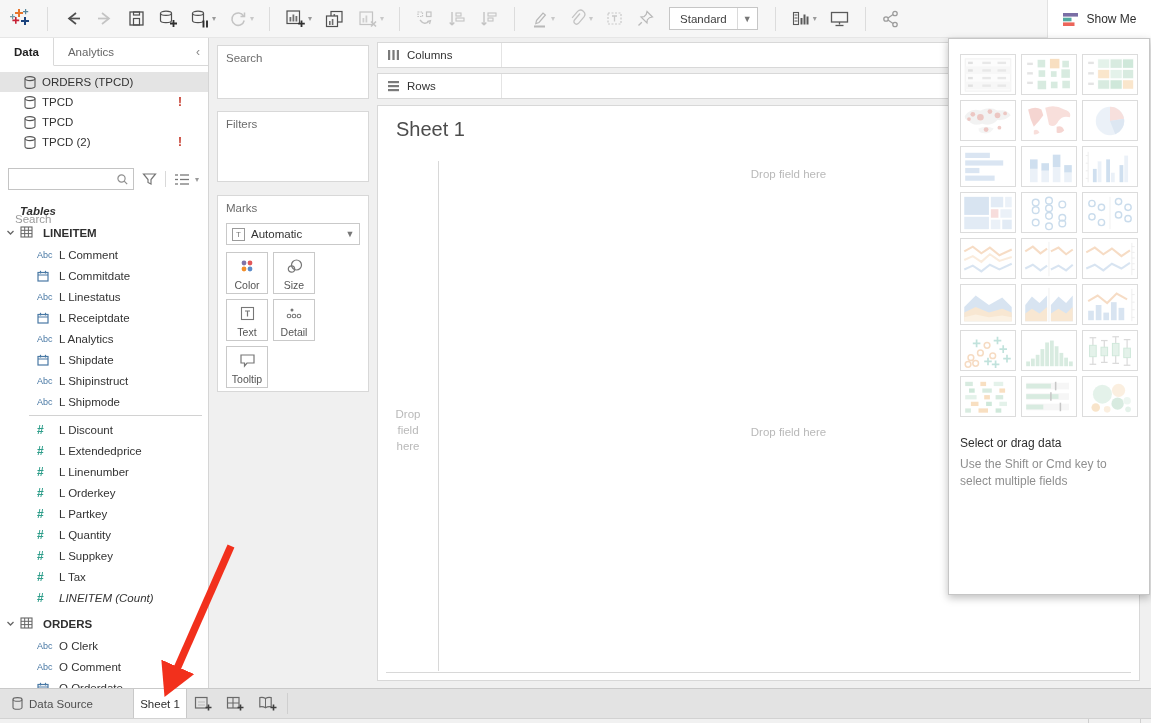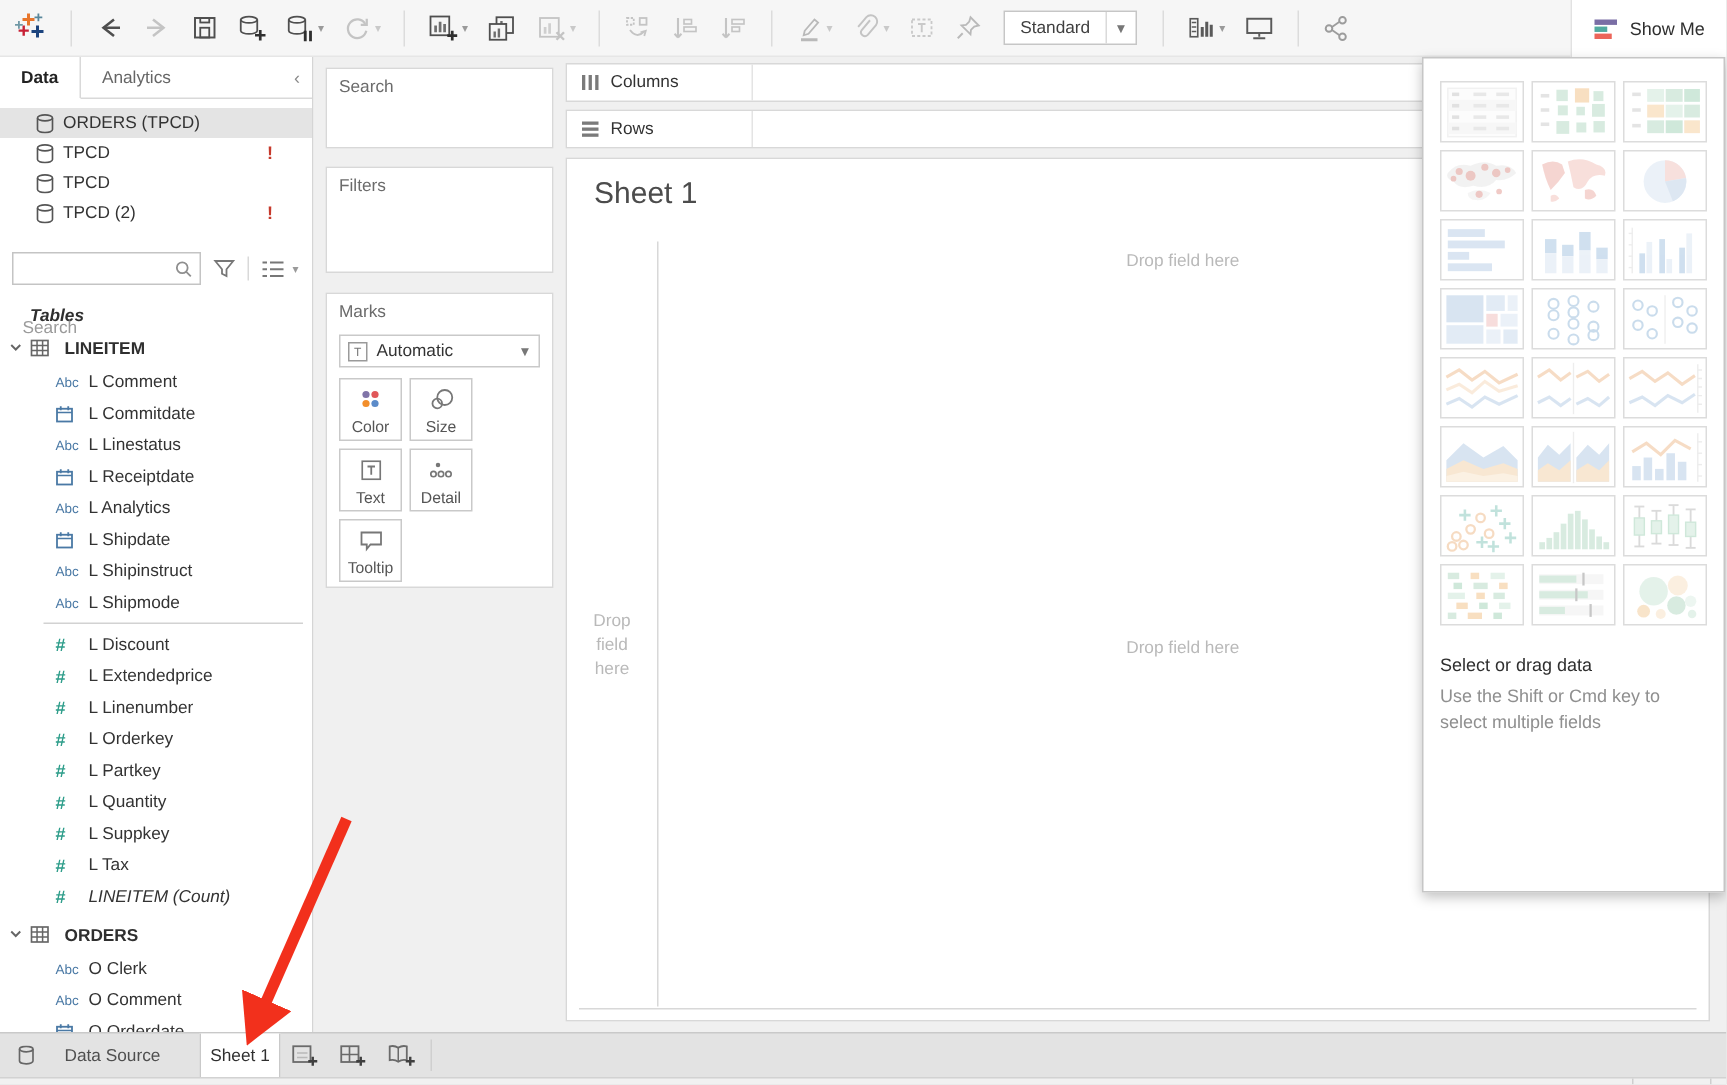--- a/index.html
+++ b/index.html
@@ -72,21 +72,21 @@
   #drop-rows{position:absolute;left:0;width:60px;top:300px;text-align:center;line-height:16px;padding:0 12px;}
   
   #showme-panel{position:absolute;left:948px;top:38px;width:202px;height:557px;background:#fff;border:1px solid #c6c6c6;box-shadow:0 3px 8px rgba(0,0,0,0.25);z-index:5;padding:15px 0 0 11px;}
   #sm-grid{display:flex;flex-wrap:wrap;gap:5px;width:180px;}
   .sm-cell{width:56px;height:41px;border:1px solid #dcdcdc;background:#fff;display:flex;align-items:center;justify-content:center;}
   .sm-cell svg{opacity:.55;}
   #sm-title{margin-top:19px;font-weight:normal;font-size:12px;color:#2f2f2f;}
   #sm-hint{margin-top:6px;width:160px;font-size:12px;color:#8f8f8f;line-height:1.45;}
   
   #tabbar{position:absolute;left:0;right:0;bottom:5px;height:30px;background:#e3e3e3;border-top:1px solid #c9c9c9;display:flex;align-items:stretch;}
-  #tab-datasource{display:flex;align-items:center;gap:20px;padding:0 12px;width:121px;color:#4f4f4f;}
+  #tab-datasource{display:flex;align-items:center;gap:6px;padding:0 12px;width:121px;color:#4f4f4f;}
   #tab-sheet1{width:54px;background:#fff;border-left:1px solid #c9c9c9;border-right:1px solid #c9c9c9;display:flex;align-items:center;justify-content:center;color:#2f2f2f;margin-left:12px;}
   .newtab-btn{width:32px;display:flex;align-items:center;justify-content:center;}
   #tabbar .endsep{width:1px;background:#cfcfcf;margin:4px 0 4px 4px;}
   #statusbar{position:absolute;left:0;right:0;bottom:0;height:5px;background:#f1f1f1;border-top:1px solid #d2d2d2;}
   .sb-div{position:absolute;top:0;bottom:0;width:1px;background:#cfcfcf;}
   
   #arrow-overlay{position:absolute;left:0;top:0;width:1151px;height:723px;pointer-events:none;z-index:60;}
 </style>
 </head>
 <body>

